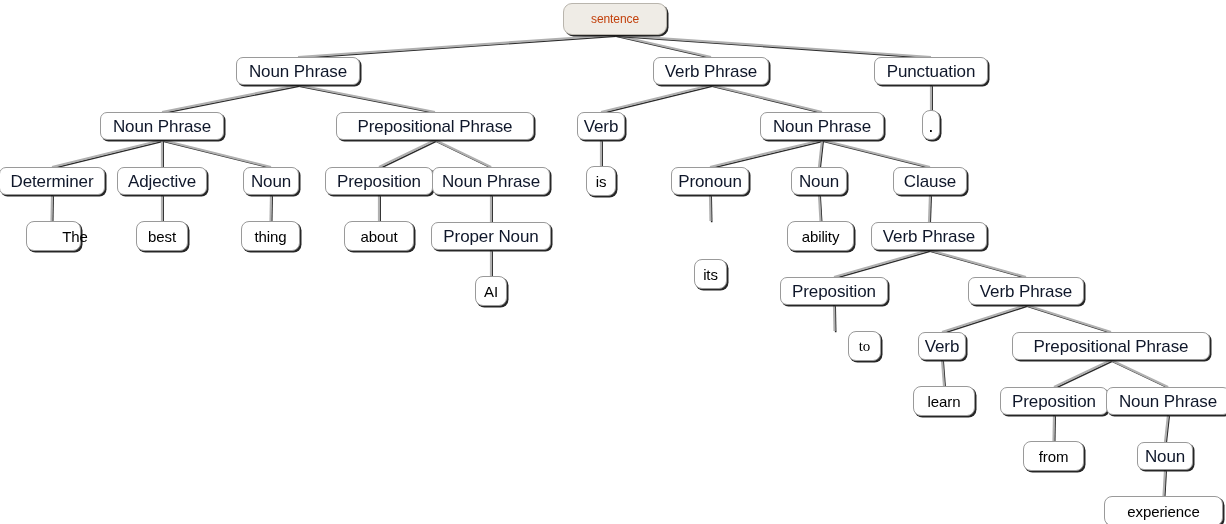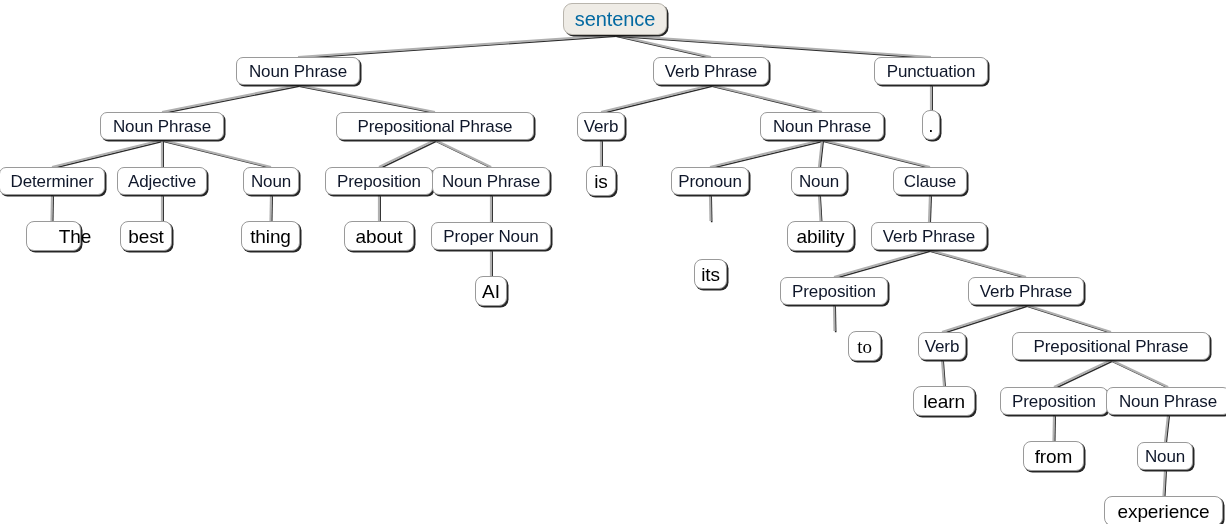--- a/index.html
+++ b/index.html
@@ -40,31 +40,31 @@
     padding: 0 5px;
     font-size: 17px;
     line-height: 1;
     letter-spacing: -0.1px;
   }
   .node.nonterminal {
     color: #0f172a;
   }
   .node.terminal {
     color: #000000;
-    font-size: 19px;
+    font-size: 15px;
     height: 30px;
     border-radius: 8px;
   }
   .node.root {
     background: #efece6;
-    color: #0369a1;
+    color: #c2410c;
     border-color: #b9b5ad;
     border-radius: 9px;
     height: 32px;
-    font-size: 20px;
+    font-size: 12px;
   }
   .node.punct-leaf {
     font-size: 19px;
     letter-spacing: 0;
   }
 </style>
 </head>
 <body>
 
 <div id="tree-canvas">
@@ -157,21 +157,21 @@
       <div class="node nonterminal" style="left: -1px; top: 167px; width: 106px;">Determiner</div>
       <div class="node nonterminal" style="left: 117px; top: 167px; width: 90px;">Adjective</div>
       <div class="node nonterminal" style="left: 243px; top: 167px; width: 56px;">Noun</div>
       <div class="node nonterminal" style="left: 325px; top: 167px; width: 108px;">Preposition</div>
       <div class="node nonterminal" style="left: 432px; top: 167px; width: 118px;">Noun Phrase</div>
       <div class="node terminal" style="left: 586px; top: 166px; width: 30px;">is</div>
       <div class="node nonterminal" style="left: 671px; top: 167px; width: 78px;">Pronoun</div>
       <div class="node nonterminal" style="left: 791px; top: 167px; width: 56px;">Noun</div>
       <div class="node nonterminal" style="left: 893px; top: 167px; width: 74px;">Clause</div>
       <div class="node terminal" style="left: 26px; top: 221px; width: 51px; padding-left: 48px;">The</div>
-      <div class="node terminal" style="left: 120px; top: 221px; width: 52px;">best</div>
+      <div class="node terminal" style="left: 136px; top: 221px; width: 52px;">best</div>
       <div class="node terminal" style="left: 241px; top: 221px; width: 59px;">thing</div>
       <div class="node terminal" style="left: 344px; top: 221px; width: 70px;">about</div>
       <div class="node nonterminal" style="left: 431px; top: 222px; width: 120px;">Proper Noun</div>
       <div class="node terminal" style="left: 694px; top: 221px; width: 33px; margin-top: 38px;">its</div>
       <div class="node terminal" style="left: 787px; top: 221px; width: 67px;">ability</div>
       <div class="node nonterminal" style="left: 871px; top: 222px; width: 116px;">Verb Phrase</div>
       <div class="node terminal" style="left: 475px; top: 276px; width: 32px;">AI</div>
       <div class="node nonterminal" style="left: 780px; top: 277px; width: 108px;">Preposition</div>
       <div class="node nonterminal" style="left: 968px; top: 277px; width: 116px;">Verb Phrase</div>
       <div class="node terminal" style="left: 848px; top: 331px; width: 33px; font-family: Liberation Serif, serif;">to</div>

